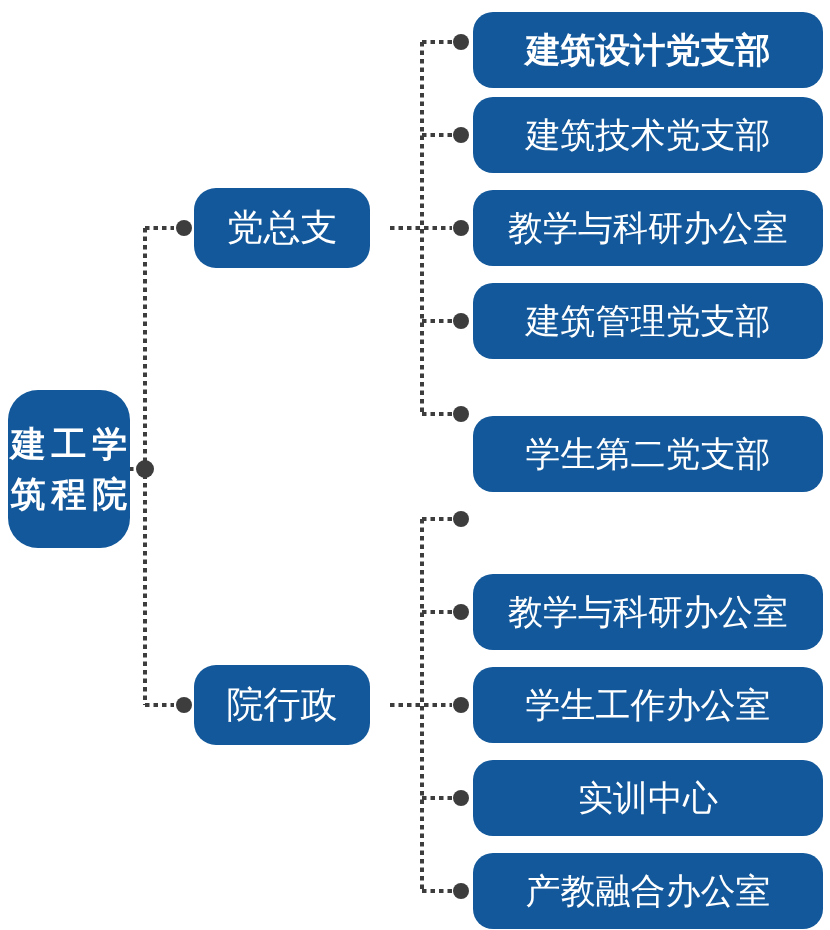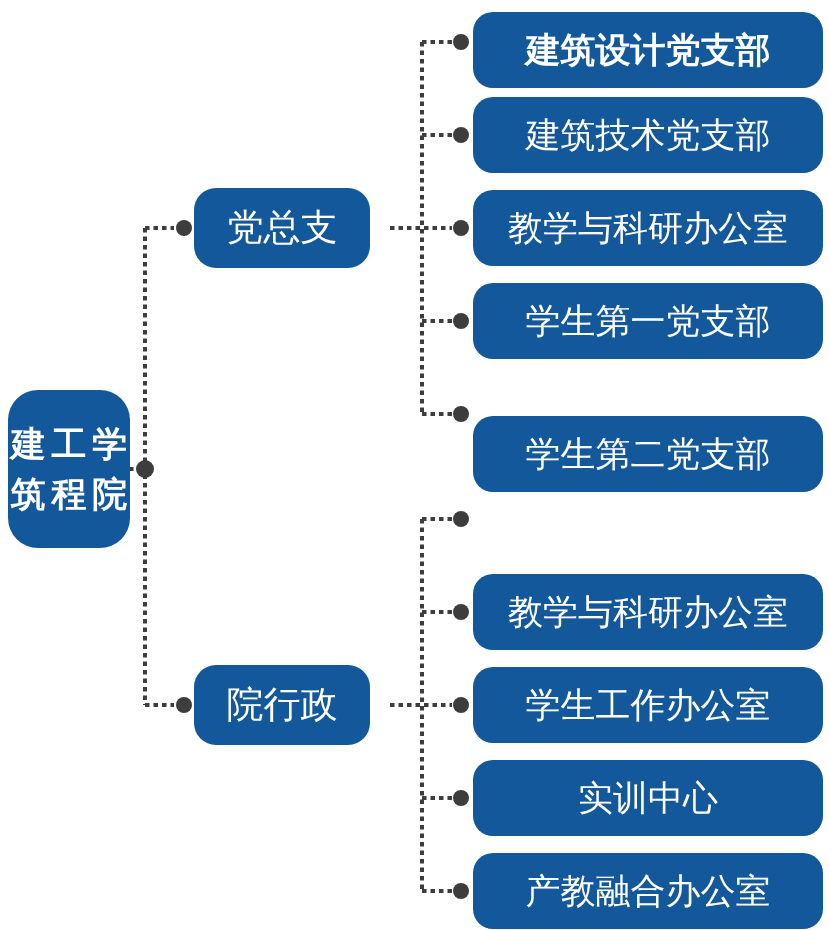--- a/index.html
+++ b/index.html
@@ -90,21 +90,21 @@
     <div>工程</div>
     <div>学院</div>
   </div>
 
   <div class="node branch b0">党总支</div>
   <div class="node branch b1">院行政</div>
 
   <div class="node leaf g0-0">建筑设计党支部</div>
   <div class="node leaf g0-1">建筑技术党支部</div>
   <div class="node leaf g0-2">教学与科研办公室</div>
-  <div class="node leaf g0-3">学生第一党支部</div>
+  <div class="node leaf g0-3">建筑管理党支部</div>
   <div class="node leaf g0-4">学生第二党支部</div>
 
   <div class="node leaf g1-1">教学与科研办公室</div>
   <div class="node leaf g1-2">学生工作办公室</div>
   <div class="node leaf g1-4">产教融合办公室</div>
   <div class="node leaf g1-3">实训中心</div>
 
 </div>
 
 </body></html>

